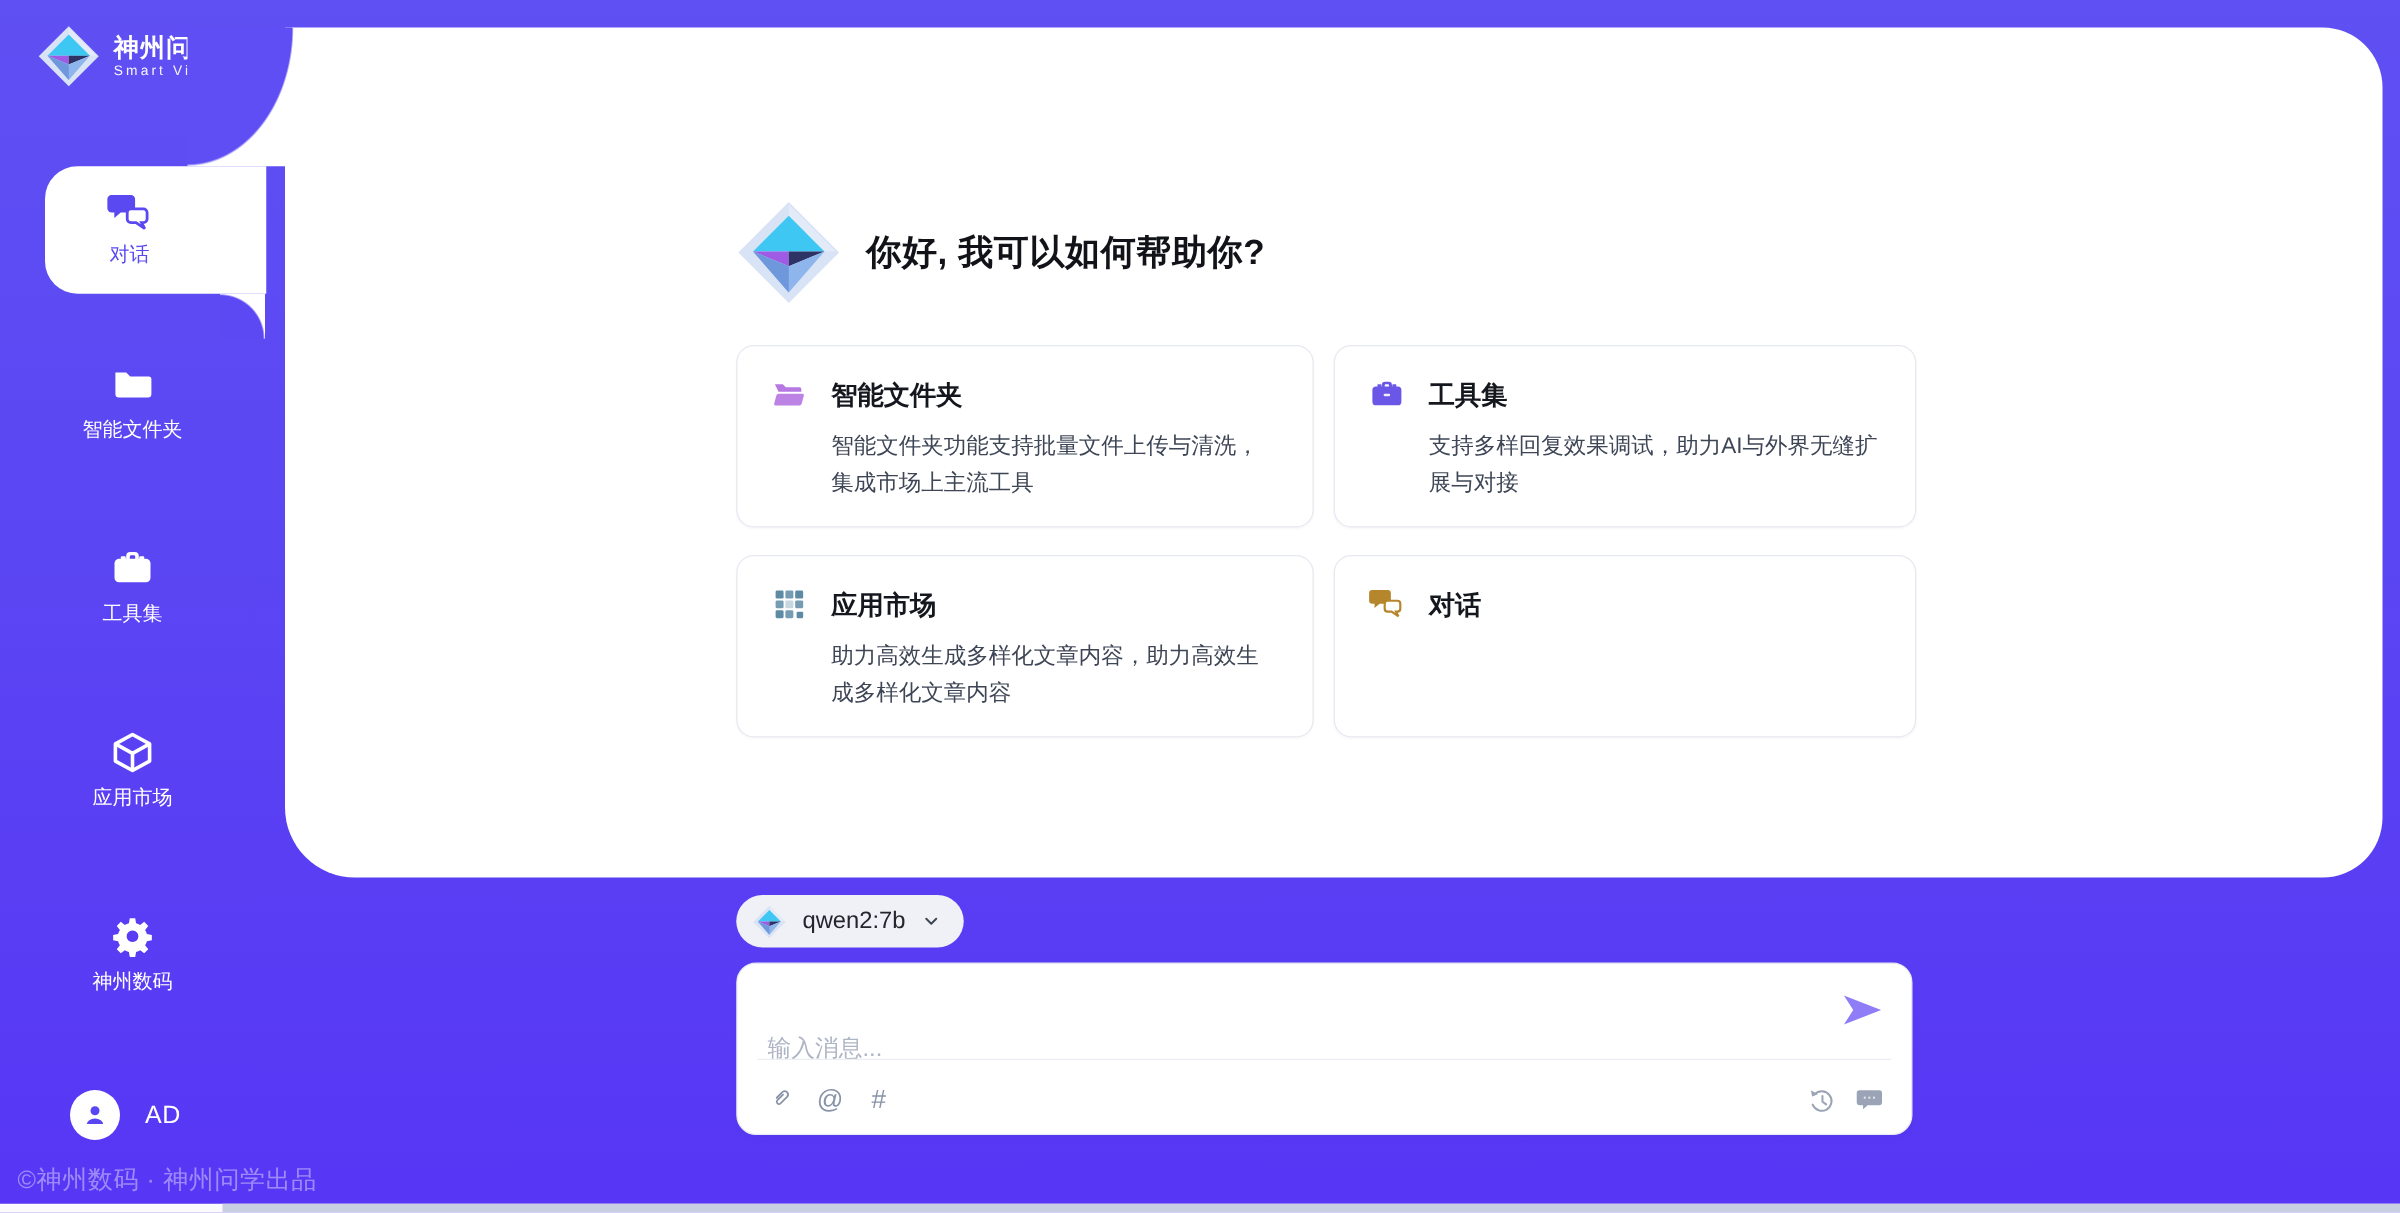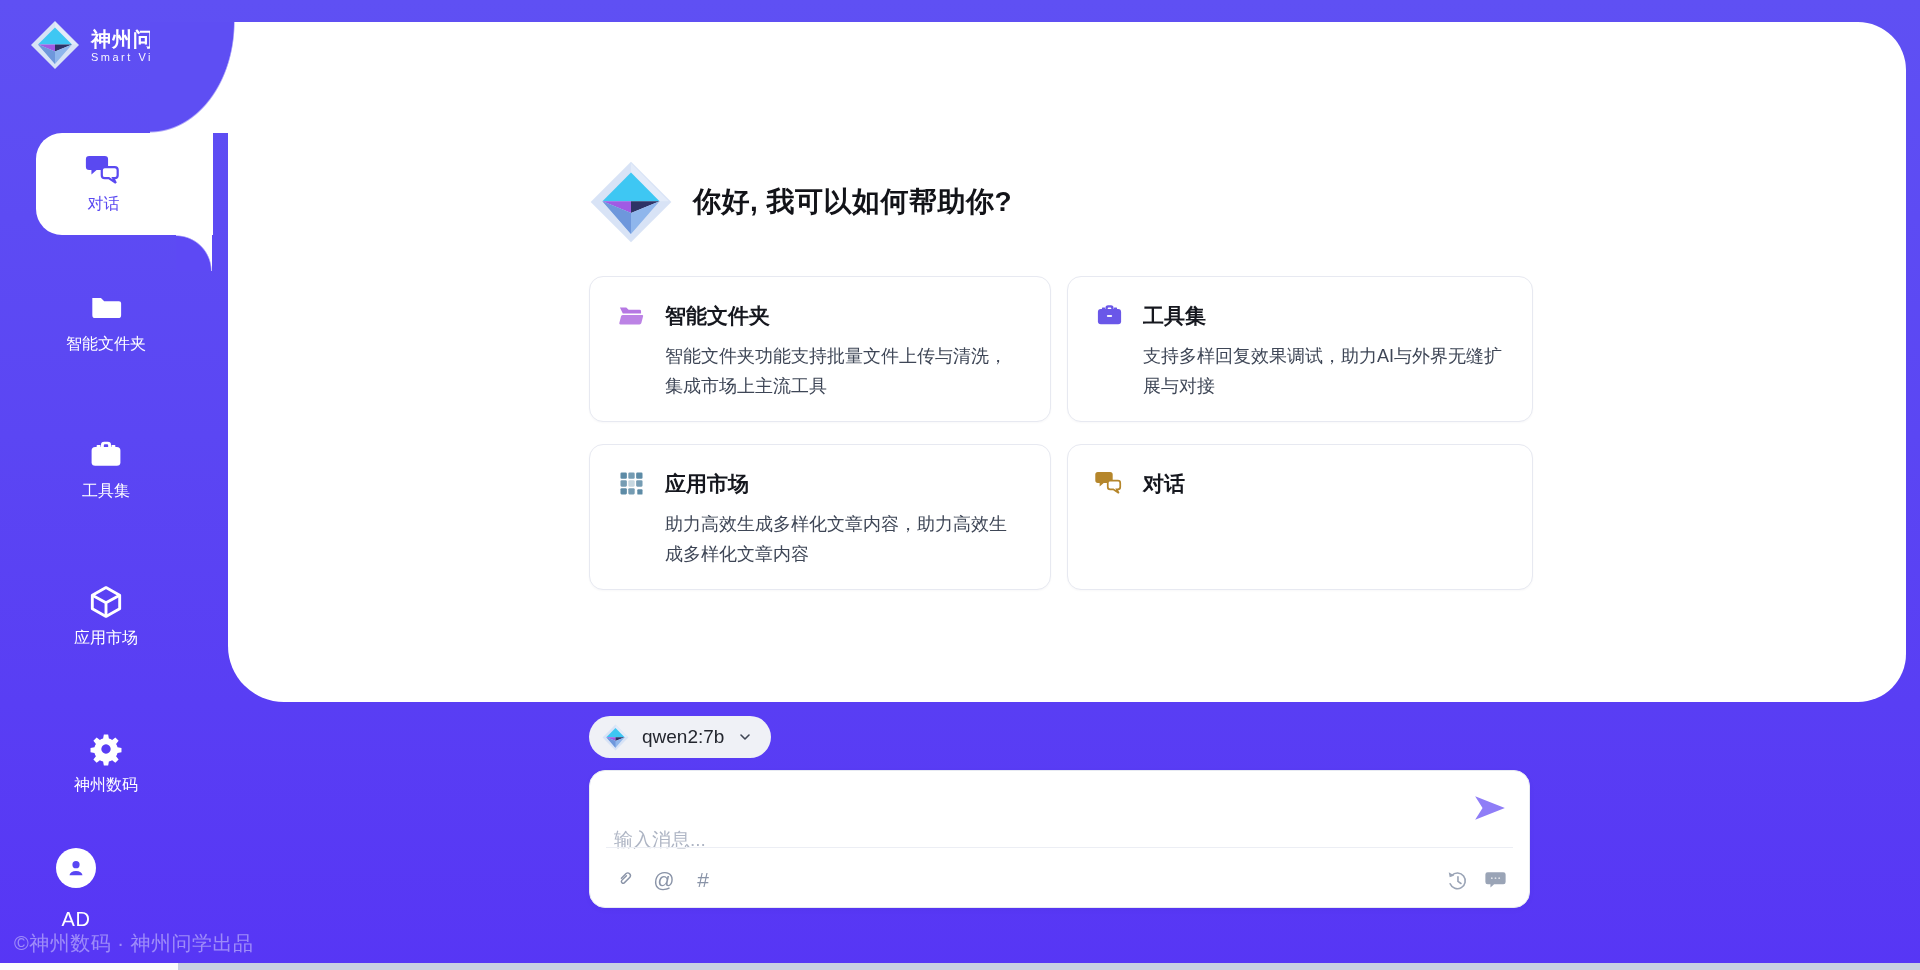--- a/index.html
+++ b/index.html
@@ -29,21 +29,21 @@
                 border-radius:26px 0 0 26px; z-index:3; display:flex; flex-direction:column;
                 align-items:center; justify-content:center; gap:7px; padding-right:42px; cursor:pointer; }
   .tab-active .nav-label { color:#5A49F1; }
   .tab-active svg { width:38px; height:34px; }
 
   .nav-item { position:absolute; left:0; width:212px; display:flex; flex-direction:column;
               align-items:center; gap:8px; color:#fff; z-index:2; cursor:pointer; }
   .nav-item svg { width:38px; height:36px; }
   .nav-label { font-size:16px; }
 
-  .user-row { position:absolute; left:56px; top:848px; display:flex; align-items:center; gap:20px; z-index:2;flex-direction:column; }
+  .user-row { position:absolute; left:56px; top:872px; display:flex; align-items:center; gap:20px; z-index:2; }
   .avatar { width:40px; height:40px; border-radius:50%; background:#fff; display:flex;
             align-items:center; justify-content:center; }
   .avatar svg { width:24px; height:24px; }
   .user-name { color:#fff; font-size:20px; letter-spacing:.5px; }
 
   .side-footer { position:absolute; left:14px; top:930px; color:rgba(255,255,255,.42);
                  font-size:20px; z-index:2; letter-spacing:.5px; }
 
   
   .hero { position:absolute; left:361px; top:138px; display:flex; align-items:center; gap:20px; }

